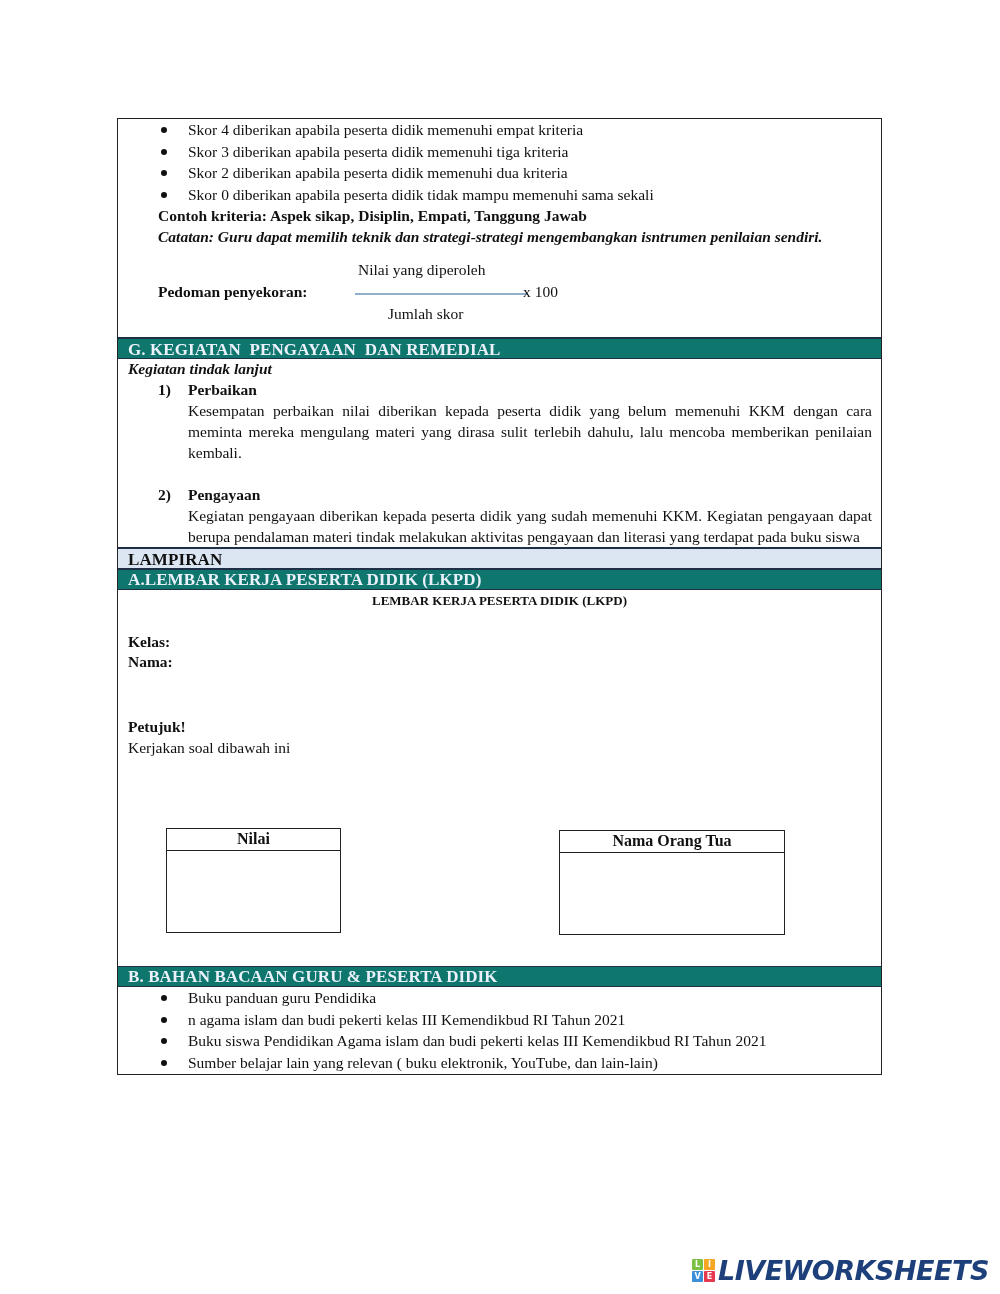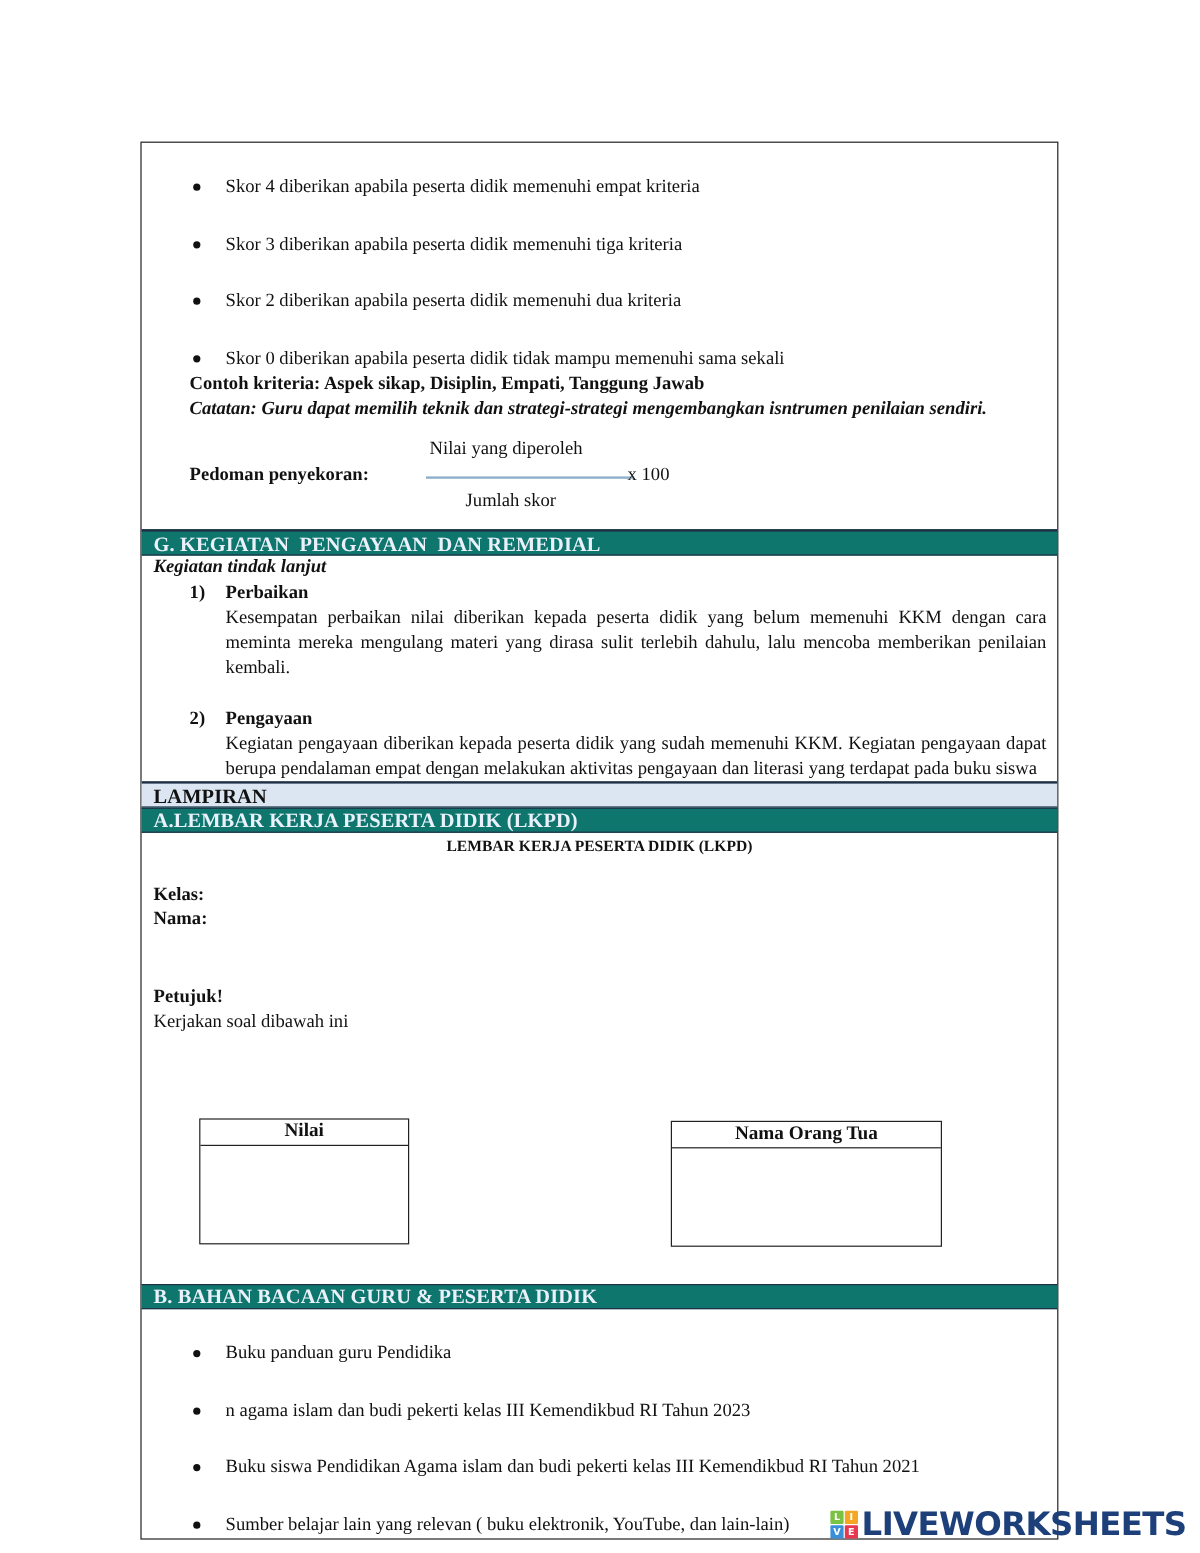--- a/index.html
+++ b/index.html
@@ -16,21 +16,21 @@
     height: 22px; line-height: 22px; padding-left: 10px;
     font-weight: bold; font-size: 17px; letter-spacing: 0.1px;
     border-top: 2px solid #1f2f45; border-bottom: 1px solid #1f2f45;
     box-sizing: border-box;
   }
   .band.blue { background: #0f766e; color: #eaf1fb; }
   .band.light { background: #dce6f2; color: #111; border-bottom: 1px solid #1f2f45; }
   .band.tight { height: 21px; line-height: 19px; border-top-width: 1px; }
 
   ul.bullets { list-style: none; margin: 0; padding: 0; }
-  ul.bullets li { position: relative; padding-left: 70px; height: 21.5px; line-height: 21.5px; margin-top: 26px; }
+  ul.bullets li { position: relative; padding-left: 70px; height: 21.5px; line-height: 21.5px; }
   ul.bullets li .dot {
     position: absolute; left: 43px; top: 8px; width: 6px; height: 6px; border-radius: 50%; background: #111;
   }
   .p-bold { font-weight: bold; }
   .p-italic-bold { font-weight: bold; font-style: italic; }
   .indent40 { padding-left: 40px; }
 
   .fraction { position: relative; height: 90px; }
   .frac-label { position: absolute; left: 40px; top: 36px; font-weight: bold; }
   .frac-num { position: absolute; left: 240px; top: 14px; }
@@ -52,21 +52,21 @@
     position: absolute; border: 1.5px solid #222; box-sizing: border-box; background: #fff;
   }
   .box .box-h {
     border-bottom: 1.5px solid #222; text-align: center; font-weight: bold; font-size: 16px;
     height: 21px; line-height: 20px;
   }
 
   .logo { position: absolute; left: 692px; top: 1256px; height: 28px; display: flex; align-items: center; }
   .logo-grid { display: grid; grid-template-columns: 11px 11px; grid-template-rows: 11px 11px; gap: 1px; margin-right: 3px; }
   .logo-grid span { display: block; font-family: "DejaVu Sans", sans-serif; font-size: 8px; font-weight: bold; color: #fff; text-align: center; line-height: 11px; border-radius: 1px; }
-  .logo-text { font-family: "DejaVu Sans", sans-serif; font-weight: bold; font-size: 27px; color: #1d3f7a; letter-spacing: -0.5px; }
+  .logo-text { font-family: "DejaVu Sans", sans-serif; font-weight: bold; font-size: 27px; color: #1d3f7a; letter-spacing: -0.5px; font-style: italic; }
 </style>
 </head>
 <body>
 
 <div class="doc">
 
   <div class="section" style="padding-top:0;">
     <ul class="bullets">
       <li><span class="dot"></span><span>Skor 4 diberikan apabila peserta didik memenuhi empat kriteria</span></li>
       <li><span class="dot"></span><span>Skor 3 diberikan apabila peserta didik memenuhi tiga kriteria</span></li>
@@ -92,21 +92,21 @@
     <div class="sub-h">
       <span class="num">1)</span><span>Perbaikan</span>
     </div>
     <div class="para">Kesempatan perbaikan nilai diberikan kepada peserta didik yang belum memenuhi KKM dengan cara meminta mereka mengulang materi yang dirasa sulit terlebih dahulu, lalu mencoba memberikan penilaian kembali.</div>
 
     <div style="height:21px;"></div>
 
     <div class="sub-h">
       <span class="num">2)</span><span>Pengayaan</span>
     </div>
-    <div class="para">Kegiatan pengayaan diberikan kepada peserta didik yang sudah memenuhi KKM. Kegiatan pengayaan dapat berupa pendalaman empat dengan melakukan aktivitas pengayaan dan literasi yang terdapat pada buku siswa</div>
+    <div class="para">Kegiatan pengayaan diberikan kepada peserta didik yang sudah memenuhi KKM. Kegiatan pengayaan dapat berupa pendalaman materi tindak melakukan aktivitas pengayaan dan literasi yang terdapat pada buku siswa</div>
   </div>
 
   <div class="band light">LAMPIRAN</div>
   <div class="band blue tight">A.LEMBAR KERJA PESERTA DIDIK (LKPD)</div>
 
   <div class="section" style="height:376px;">
     <div class="center-title">LEMBAR KERJA PESERTA DIDIK (LKPD)</div>
     <div style="height:20px;"></div>
     <div class="p-bold" style="padding-left:10px; line-height:20px;">Kelas:</div>
     <div class="p-bold" style="padding-left:10px; line-height:20px;">Nama:</div>
@@ -120,21 +120,21 @@
     </div>
     <div class="box" style="left:441px; top:240px; width:226px; height:105px;">
       <div class="box-h">Nama Orang Tua</div>
       <div style="height:82px;"></div>
     </div>
   </div>
 
   <div class="band blue tight">B. BAHAN BACAAN GURU &amp; PESERTA DIDIK</div>
   <ul class="bullets" style="padding-bottom:1px;">
     <li><span class="dot"></span><span>Buku panduan guru Pendidika</span></li>
-    <li><span class="dot"></span><span>n agama islam dan budi pekerti kelas III Kemendikbud RI Tahun 2023</span></li>
+    <li><span class="dot"></span><span>n agama islam dan budi pekerti kelas III Kemendikbud RI Tahun 2021</span></li>
     <li><span class="dot"></span><span>Buku siswa Pendidikan Agama islam dan budi pekerti kelas III Kemendikbud RI Tahun 2021</span></li>
     <li><span class="dot"></span><span>Sumber belajar lain yang relevan ( buku elektronik,  YouTube, dan lain-lain)</span></li>
   </ul>
 </div>
 
 <div class="logo">
   <div class="logo-grid">
     <span style="background:#7cc242;">L</span>
     <span style="background:#f5a623;">I</span>
     <span style="background:#3b8fd9;">V</span>

